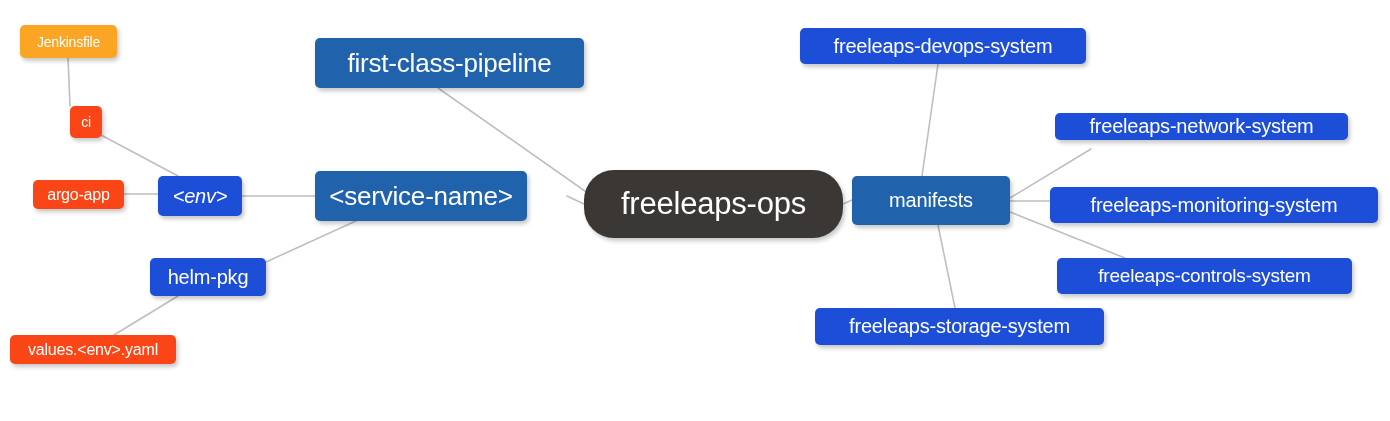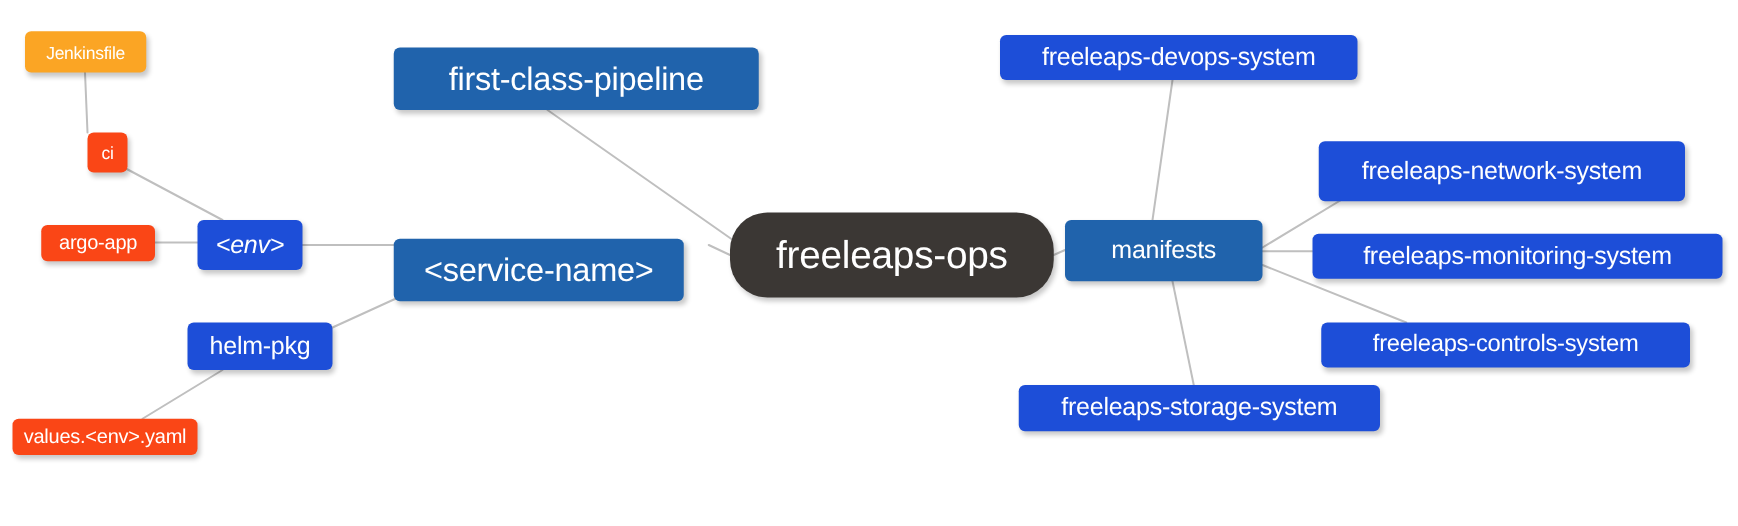--- a/index.html
+++ b/index.html
@@ -60,28 +60,28 @@
       <line x1="70" y1="106" x2="68" y2="58" stroke="#bfbfbf" stroke-width="1.6" stroke-linecap="round"></line>
       <line x1="178" y1="296" x2="114" y2="335" stroke="#bfbfbf" stroke-width="1.6" stroke-linecap="round"></line>
       <line x1="922" y1="176" x2="938" y2="64" stroke="#bfbfbf" stroke-width="1.6" stroke-linecap="round"></line>
       <line x1="1010" y1="198" x2="1091" y2="149" stroke="#bfbfbf" stroke-width="1.6" stroke-linecap="round"></line>
       <line x1="1010" y1="201" x2="1050" y2="201" stroke="#bfbfbf" stroke-width="1.6" stroke-linecap="round"></line>
       <line x1="1010" y1="212" x2="1125" y2="258" stroke="#bfbfbf" stroke-width="1.6" stroke-linecap="round"></line>
       <line x1="938" y1="225" x2="955" y2="308" stroke="#bfbfbf" stroke-width="1.6" stroke-linecap="round"></line>
     </svg>
   <div id="nodes">
       <div class="node n-root" style="left: 584px; top: 170px; width: 259px; height: 68px; font-size: 31px; border-radius: 30px;">freeleaps-ops</div>
-      <div class="node n-blue" style="left: 315px; top: 171px; width: 232px; height: 50px; font-size: 26px; margin-top: 20px;">&lt;service-name&gt;</div>
-      <div class="node n-blue" style="left: 315px; top: 38px; width: 292px; height: 50px; font-size: 26px;">first-class-pipeline</div>
+      <div class="node n-blue" style="left: 315px; top: 171px; width: 212px; height: 50px; font-size: 26px;">&lt;service-name&gt;</div>
+      <div class="node n-blue" style="left: 315px; top: 38px; width: 269px; height: 50px; font-size: 26px;">first-class-pipeline</div>
       <div class="node n-blue" style="left: 852px; top: 176px; width: 158px; height: 49px; font-size: 20px;">manifests</div>
       <div class="node n-green" style="left: 158px; top: 176px; width: 84px; height: 40px; font-size: 20px; font-style: italic;">&lt;env&gt;</div>
       <div class="node n-green" style="left: 150px; top: 258px; width: 116px; height: 38px; font-size: 20px;">helm-pkg</div>
       <div class="node n-orange" style="left: 20px; top: 25px; width: 97px; height: 33px; font-size: 14px;">Jenkinsfile</div>
       <div class="node n-red" style="left: 54px; top: 106px; width: 32px; height: 32px; font-size: 14px; margin-left: 16px;">ci</div>
       <div class="node n-red" style="left: 33px; top: 180px; width: 91px; height: 29px; font-size: 16px;">argo-app</div>
-      <div class="node n-red" style="left: 10px; top: 335px; width: 148px; height: 29px; font-size: 16px;">values.&lt;env&gt;.yaml</div>
+      <div class="node n-red" style="left: 10px; top: 335px; width: 166px; height: 29px; font-size: 16px;">values.&lt;env&gt;.yaml</div>
       <div class="node n-green" style="left: 800px; top: 28px; width: 286px; height: 36px; font-size: 20px;">freeleaps-devops-system</div>
-      <div class="node n-green" style="left: 1055px; top: 113px; width: 293px; height: 48px; font-size: 20px;">freeleaps-network-system</div>
+      <div class="node n-green" style="left: 1055px; top: 113px; width: 293px; height: 27px; font-size: 20px;">freeleaps-network-system</div>
       <div class="node n-green" style="left: 1050px; top: 187px; width: 328px; height: 36px; font-size: 20px; text-align: center;">freeleaps-monitoring-system</div>
       <div class="node n-green" style="left: 1057px; top: 258px; width: 295px; height: 36px; font-size: 19px;">freeleaps-controls-system</div>
       <div class="node n-green" style="left: 815px; top: 308px; width: 289px; height: 37px; font-size: 20px;">freeleaps-storage-system</div>
     </div>
 </div>
 
 </body></html>

